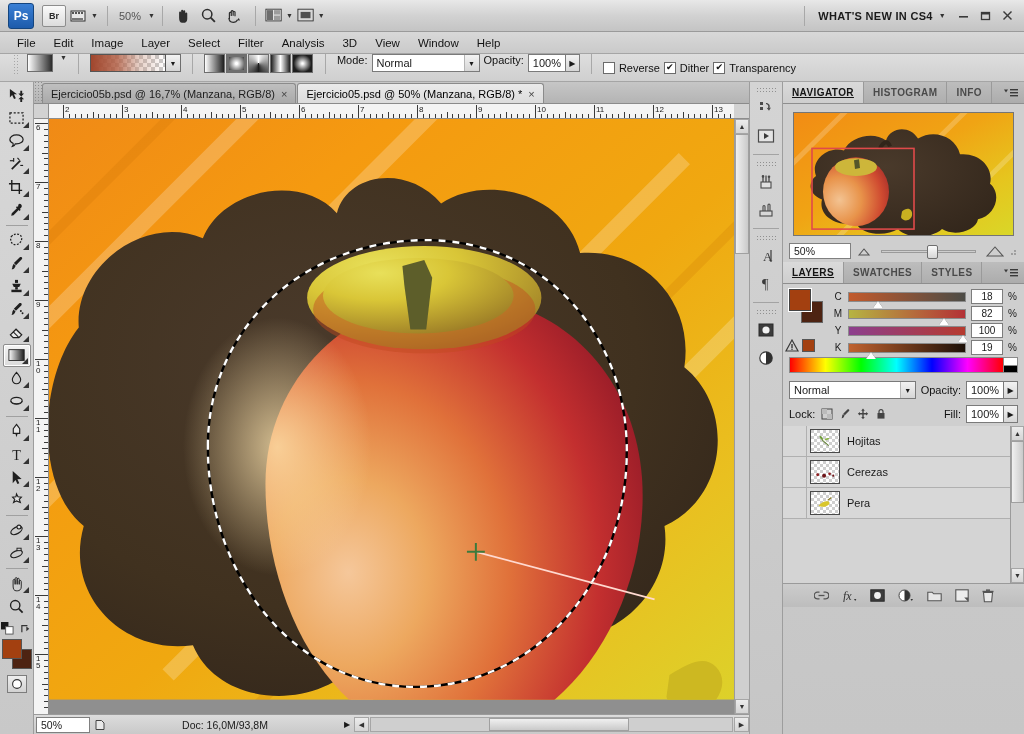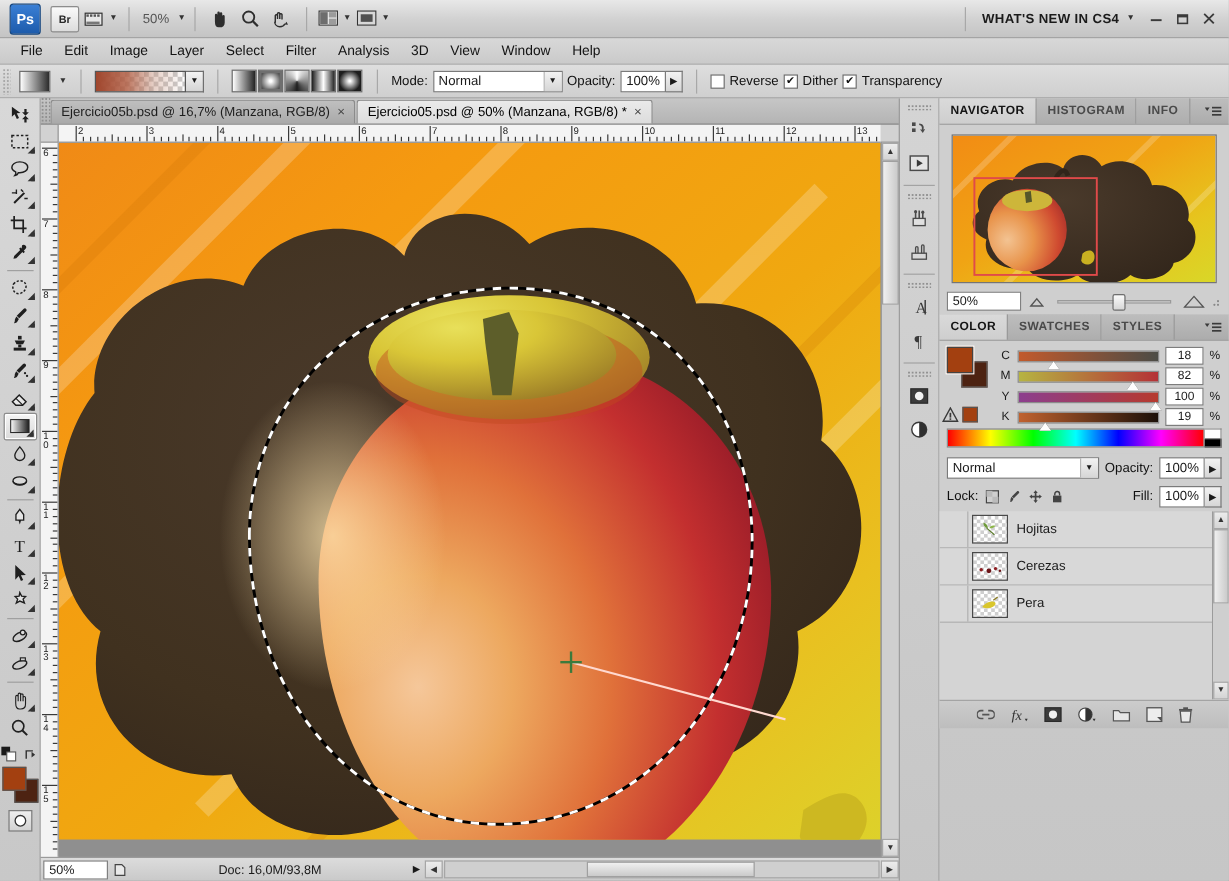--- a/index.html
+++ b/index.html
@@ -39,23 +39,23 @@
   .wbtn { width: 22px; height: 20px; display: flex; align-items: center;
           justify-content: center; color: #3a3a3a; font-size: 12px; }
 
   
   .menubar { height: 22px; display: flex; align-items: center;
              background: linear-gradient(#d8d8d8,#cacaca);
              border-bottom: 1px solid #a5a5a5; padding-left: 8px; }
   .menuitem { padding: 2px 9px; font-size: 11.5px; color: #131313; border-radius: 2px; }
 
   
-  .optbar { height: 28px; display: flex; align-items: center;
+  .optbar { height: 28px; display: flex; 
             background: linear-gradient(#dedede,#cfcfcf);
-            border-bottom: 1px solid #a5a5a5; padding-left: 2px; gap: 4px; }
+            border-bottom: 1px solid #a5a5a5; padding-left: 13px; gap: 4px; }
   .grip { width: 7px; height: 22px; margin-right: 3px;
           background-image: radial-gradient(#9a9a9a 1px, transparent 1px);
           background-size: 3px 3px; opacity: .8; }
   .gradswatch-sm { width: 26px; height: 18px; border: 1px solid #6e6e6e;
                    background: linear-gradient(90deg,#fff,#2b2b2b); }
   .gradpreview { width: 76px; height: 18px; border: 1px solid #555;
     background:
       linear-gradient(90deg, rgba(160,70,45,1) 0%, rgba(178,96,70,.85) 35%, rgba(200,150,130,.45) 65%, rgba(220,200,190,0) 100%),
       repeating-conic-gradient(#fff 0 25%, #c9c9c9 0 50%) 0 0/8px 8px; }
   .dropbtn { width: 15px; height: 18px; border: 1px solid #6e6e6e; border-left: none;
@@ -160,21 +160,21 @@
               background-image: radial-gradient(#909090 1px, transparent 1px);
               background-size: 3px 3px; }
   .dockdiv { width: 26px; height: 1px; background: #a3a3a3; margin: 3px 0; }
   .panels { width: 241px; background: linear-gradient(#d0d0d0,#c6c6c6);
             display: flex; flex-direction: column; }
   .paneltabs { height: 22px; display: flex; align-items: stretch;
                background: linear-gradient(#bdbdbd,#acacac); border-bottom: 1px solid #8e8e8e; }
   .ptab { display: flex; align-items: center; padding: 0 9px; font-size: 10px;
           font-weight: bold; letter-spacing: .4px; color: #4a4a4a;
           border-right: 1px solid #9a9a9a; background: linear-gradient(#bdbdbd,#aeaeae); }
-  .ptab.active { background: linear-gradient(#dadada,#cecece); color: #141414; }
+  .ptab.active { background: linear-gradient(#dadada,#cecece); color: #141414; text-decoration: underline; }
   .pmenu { margin-left: auto; display: flex; align-items: center; padding: 0 6px; }
   .panelbody { background: #cfcfcf; }
 
   .navthumb { margin: 8px 10px 4px 10px; height: 124px; border: 1px solid #757575;
               position: relative; overflow: hidden; }
   .navfoot { display: flex; align-items: center; height: 22px; padding: 0 6px; gap: 6px; }
   .navzoom { width: 62px; height: 16px; background: #fff; border: 1px solid #808080;
              display: flex; align-items: center; padding-left: 4px; font-size: 10.5px; }
   .slidertrack { flex: 1; height: 3px; background: linear-gradient(#bdbdbd,#dedede);
                  border: 1px solid #9a9a9a; position: relative; margin: 0 4px; }
@@ -1053,21 +1053,21 @@
           </svg>
           <svg width="8" height="10" viewBox="0 0 8 10">
             <circle cx="2" cy="8" r="0.9" fill="#888"></circle>
               <circle cx="5" cy="8" r="0.9" fill="#888"></circle>
             <circle cx="5" cy="5" r="0.9" fill="#888"></circle>
           </svg>
         </div>
       </div>
 
       <div class="paneltabs">
-        <div class="ptab active">COLOR</div>
+        <div class="ptab active">LAYERS</div>
         <div class="ptab">SWATCHES</div>
         <div class="ptab">STYLES</div>
         <div class="pmenu">
           <svg width="14" height="10" viewBox="0 0 14 10">
             <path d="M0 1.5l4 0-2 3z" fill="#3a3a3a"></path>
             <rect x="6" y="1" width="8" height="1.4" fill="#3a3a3a"></rect>
             <rect x="6" y="4" width="8" height="1.4" fill="#3a3a3a"></rect>
             <rect x="6" y="7" width="8" height="1.4" fill="#3a3a3a"></rect>
           </svg>
         </div>

